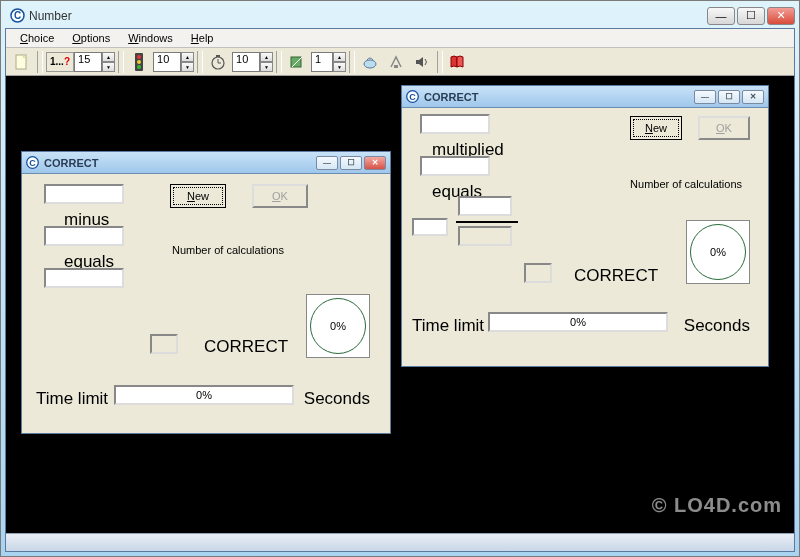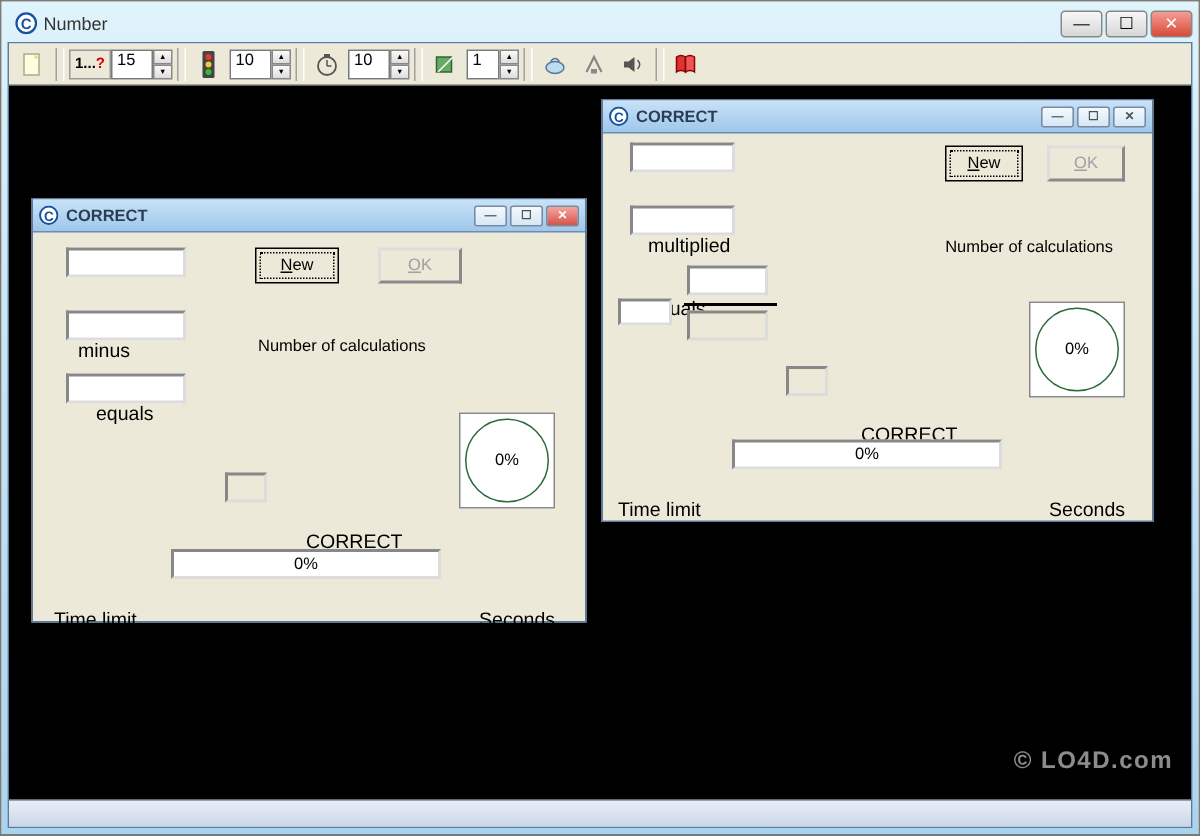--- a/index.html
+++ b/index.html
@@ -156,21 +156,21 @@
 
 .text-input {
   width: 80px; height: 20px;
   border:2px inset #dcdcdc;
   background:#fff;
 }
 .small-input { width:54px; }
 .med-input { width:70px; }
 .tiny-input { width:36px; height:18px;}
 
-.lbl { font-size:13px; color:#000;margin-top:35px; }
+.lbl { font-size:17px; color:#000; }
 
 .btn {
   height:24px; padding:0 12px;
   border:2px outset #ddd;
   background:#ece9d8;
   font-size:11px;
   display:inline-flex; align-items:center; justify-content:center;
 }
 .btn.focus { border:1px solid #000; outline:1px dotted #000; outline-offset:-4px; background:#ece9d8;}
 .btn.disabled { color:#a0a0a0; }
@@ -209,21 +209,21 @@
 .status {
   height:18px;
   background:linear-gradient(#e9eef5,#c9d7e8);
   border-top:1px solid #8ea2b8;
 }
 
 .watermark {
   position:absolute;
   right:12px; bottom:16px;
   color:rgba(255,255,255,.55);
-  font-size:16px; font-weight:bold; letter-spacing:1px;
+  font-size:20px; font-weight:bold; letter-spacing:1px;
   font-family:Arial,sans-serif;
 }
 
 
 svg { display:block; }
 </style>
 </head>
 <body>
 
 <div class="outer-frame">
@@ -237,20 +237,26 @@
     <span class="titlebar-text">Number</span>
     <div class="titlebar-buttons">
       <div class="tbtn">—</div>
       <div class="tbtn">☐</div>
       <div class="tbtn close">✕</div>
     </div>
   </div>
 
   <div class="inner">
 
+    <div class="menubar">
+      <span><u>C</u>hoice</span>
+      <span><u>O</u>ptions</span>
+      <span><u>W</u>indows</span>
+      <span><u>H</u>elp</span>
+    </div>
 
     <div class="toolbar">
       <div class="tool">
         <svg width="14" height="16">
             <rect x="1" y="1" width="10" height="14" fill="#fffde0" stroke="#aa8"></rect>
             <path d="M8 1 L11 4 L8 4 Z" fill="#dd8"></path>
           </svg>
       </div>
       <div class="sep"></div>
 
@@ -403,21 +409,21 @@
           </span>
           <span>CORRECT</span>
           <div class="child-controls">
             <div class="cc">—</div>
             <div class="cc">☐</div>
             <div class="cc red">✕</div>
           </div>
         </div>
         <div class="child-body">
           <div style="position:absolute; left:22px; top:10px;" class="text-input"></div>
-          <div class="lbl" style="position:absolute; left:30px; top:36px;">minus</div>
+          <div class="lbl" style="position:absolute; left:42px; top:36px;">minus</div>
           <div style="position:absolute; left:22px; top:52px;" class="text-input"></div>
           <div class="lbl" style="position:absolute; left:42px; top:78px;">equals</div>
           <div style="position:absolute; left:22px; top:94px;" class="text-input"></div>
 
           <div class="btn focus" style="position:absolute; left:148px; top:10px; width:56px;"><u>N</u>ew</div>
           <div class="btn disabled" style="position:absolute; left:230px; top:10px; width:56px;"><span style="text-decoration:underline">O</span>K</div>
 
           <div class="num-calc" style="position:absolute; left:150px; top:70px;">Number of calculations</div>
 
           <div class="sunken" style="position:absolute; left:128px; top:160px; width:28px;"></div>

